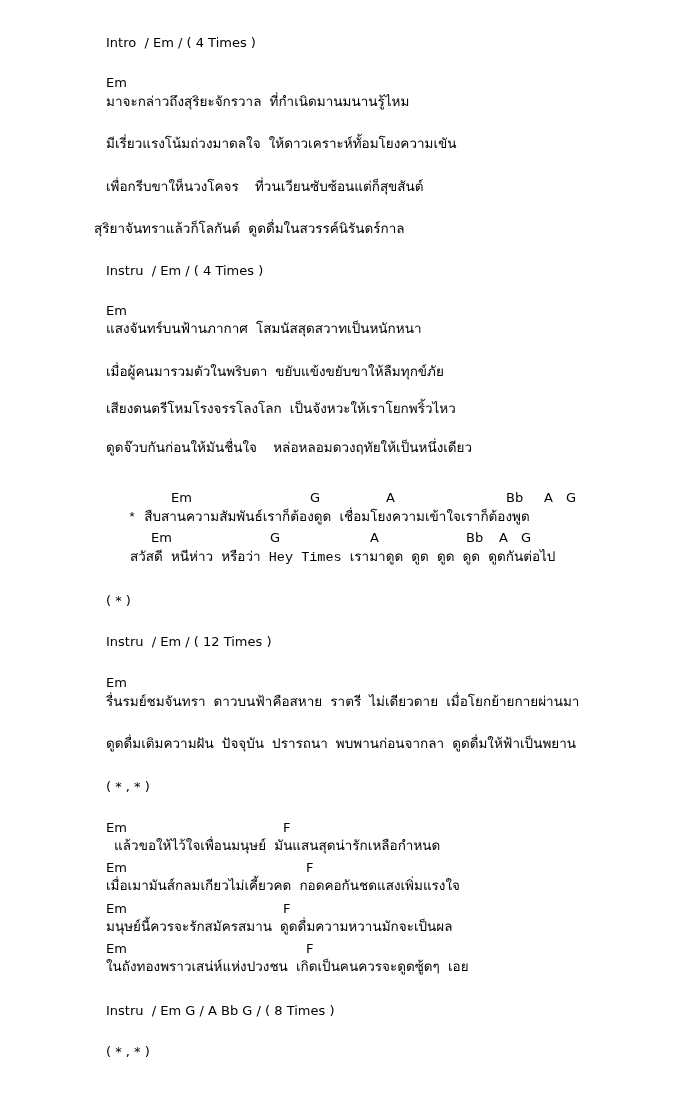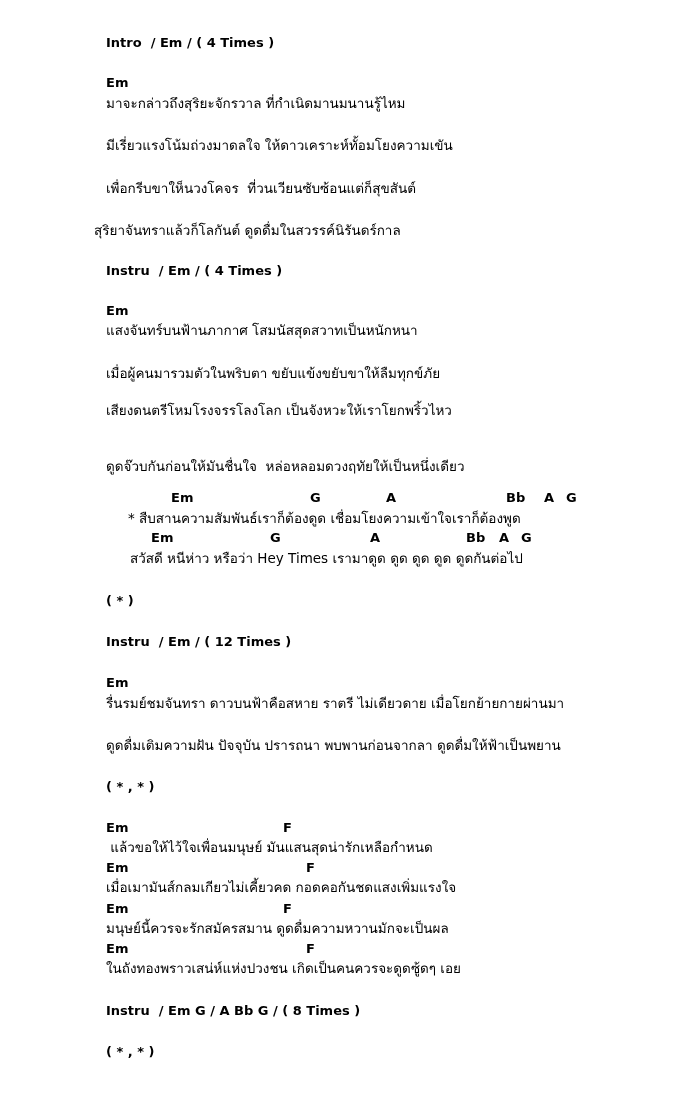--- a/index.html
+++ b/index.html
@@ -1,40 +1,40 @@
 <!DOCTYPE html>
 <html><head>
   <meta charset="utf-8">
   <style>
     html, body { margin: 0; padding: 0; background: #ffffff; }
     body { width: 686px; height: 1096px; position: relative; overflow: hidden;
       font-family: "DejaVu Sans", "Liberation Sans", sans-serif; color: #000; }
     .ln { position: absolute; white-space: pre; font-size: 13px; line-height: 16px; }
-    .b { font-weight: bold; font-size: 13px; }
-    .th { font-size: 13.5px; }
+    .b { font-weight: normal; font-size: 13px; }
+    .th { font-size: 13.5px; font-family: Liberation Mono, monospace; }
   </style>
 </head>
 <body>
 
 <div>
   <div class="ln b" style="left:106px;top:35px">Intro  / Em / ( 4 Times )</div>
 
   <div class="ln b" style="left:106px;top:75px">Em</div>
   <div class="ln th" style="left:106px;top:95px">มาจะกล่าวถึงสุริยะจักรวาล ที่กำเนิดมานมนานรู้ไหม</div>
   <div class="ln th" style="left:106px;top:137px">มีเรี่ยวแรงโน้มถ่วงมาดลใจ ให้ดาวเคราะห์ทั้อมโยงความเขัน</div>
   <div class="ln th" style="left:106px;top:180px">เพื่อกรีบขาให็นวงโคจร  ที่วนเวียนซับซ้อนแต่ก็สุขสันต์</div>
   <div class="ln th" style="left:94px;top:222px">สุริยาจันทราแล้วก็โลกันต์ ดูดดื่มในสวรรค์นิรันดร์กาล</div>
 
   <div class="ln b" style="left:106px;top:263px">Instru  / Em / ( 4 Times )</div>
 
   <div class="ln b" style="left:106px;top:303px">Em</div>
   <div class="ln th" style="left:106px;top:322px">แสงจันทร์บนฟ้านภากาศ โสมนัสสุดสวาทเป็นหนักหนา</div>
   <div class="ln th" style="left:106px;top:365px">เมื่อผู้คนมารวมตัวในพริบตา ขยับแข้งขยับขาให้ลืมทุกข์ภัย</div>
   <div class="ln th" style="left:106px;top:402px">เสียงดนตรีโหมโรงจรรโลงโลก เป็นจังหวะให้เราโยกพริ้วไหว</div>
-  <div class="ln th" style="left:106px;top:458px">ดูดจ๊วบกันก่อนให้มันชื่นใจ  หล่อหลอมดวงฤทัยให้เป็นหนึ่งเดียว</div>
+  <div class="ln th" style="left:106px;top:441px">ดูดจ๊วบกันก่อนให้มันชื่นใจ  หล่อหลอมดวงฤทัยให้เป็นหนึ่งเดียว</div>
 
   <div>
     <div class="ln b" style="left:171px;top:490px">Em</div>
     <div class="ln b" style="left:310px;top:490px">G</div>
     <div class="ln b" style="left:386px;top:490px">A</div>
     <div class="ln b" style="left:506px;top:490px">Bb</div>
     <div class="ln b" style="left:544px;top:490px">A</div>
     <div class="ln b" style="left:566px;top:490px">G</div>
     <div class="ln th" style="left:128px;top:510px">* สืบสานความสัมพันธ์เราก็ต้องดูด เชื่อมโยงความเข้าใจเราก็ต้องพูด</div>
 

